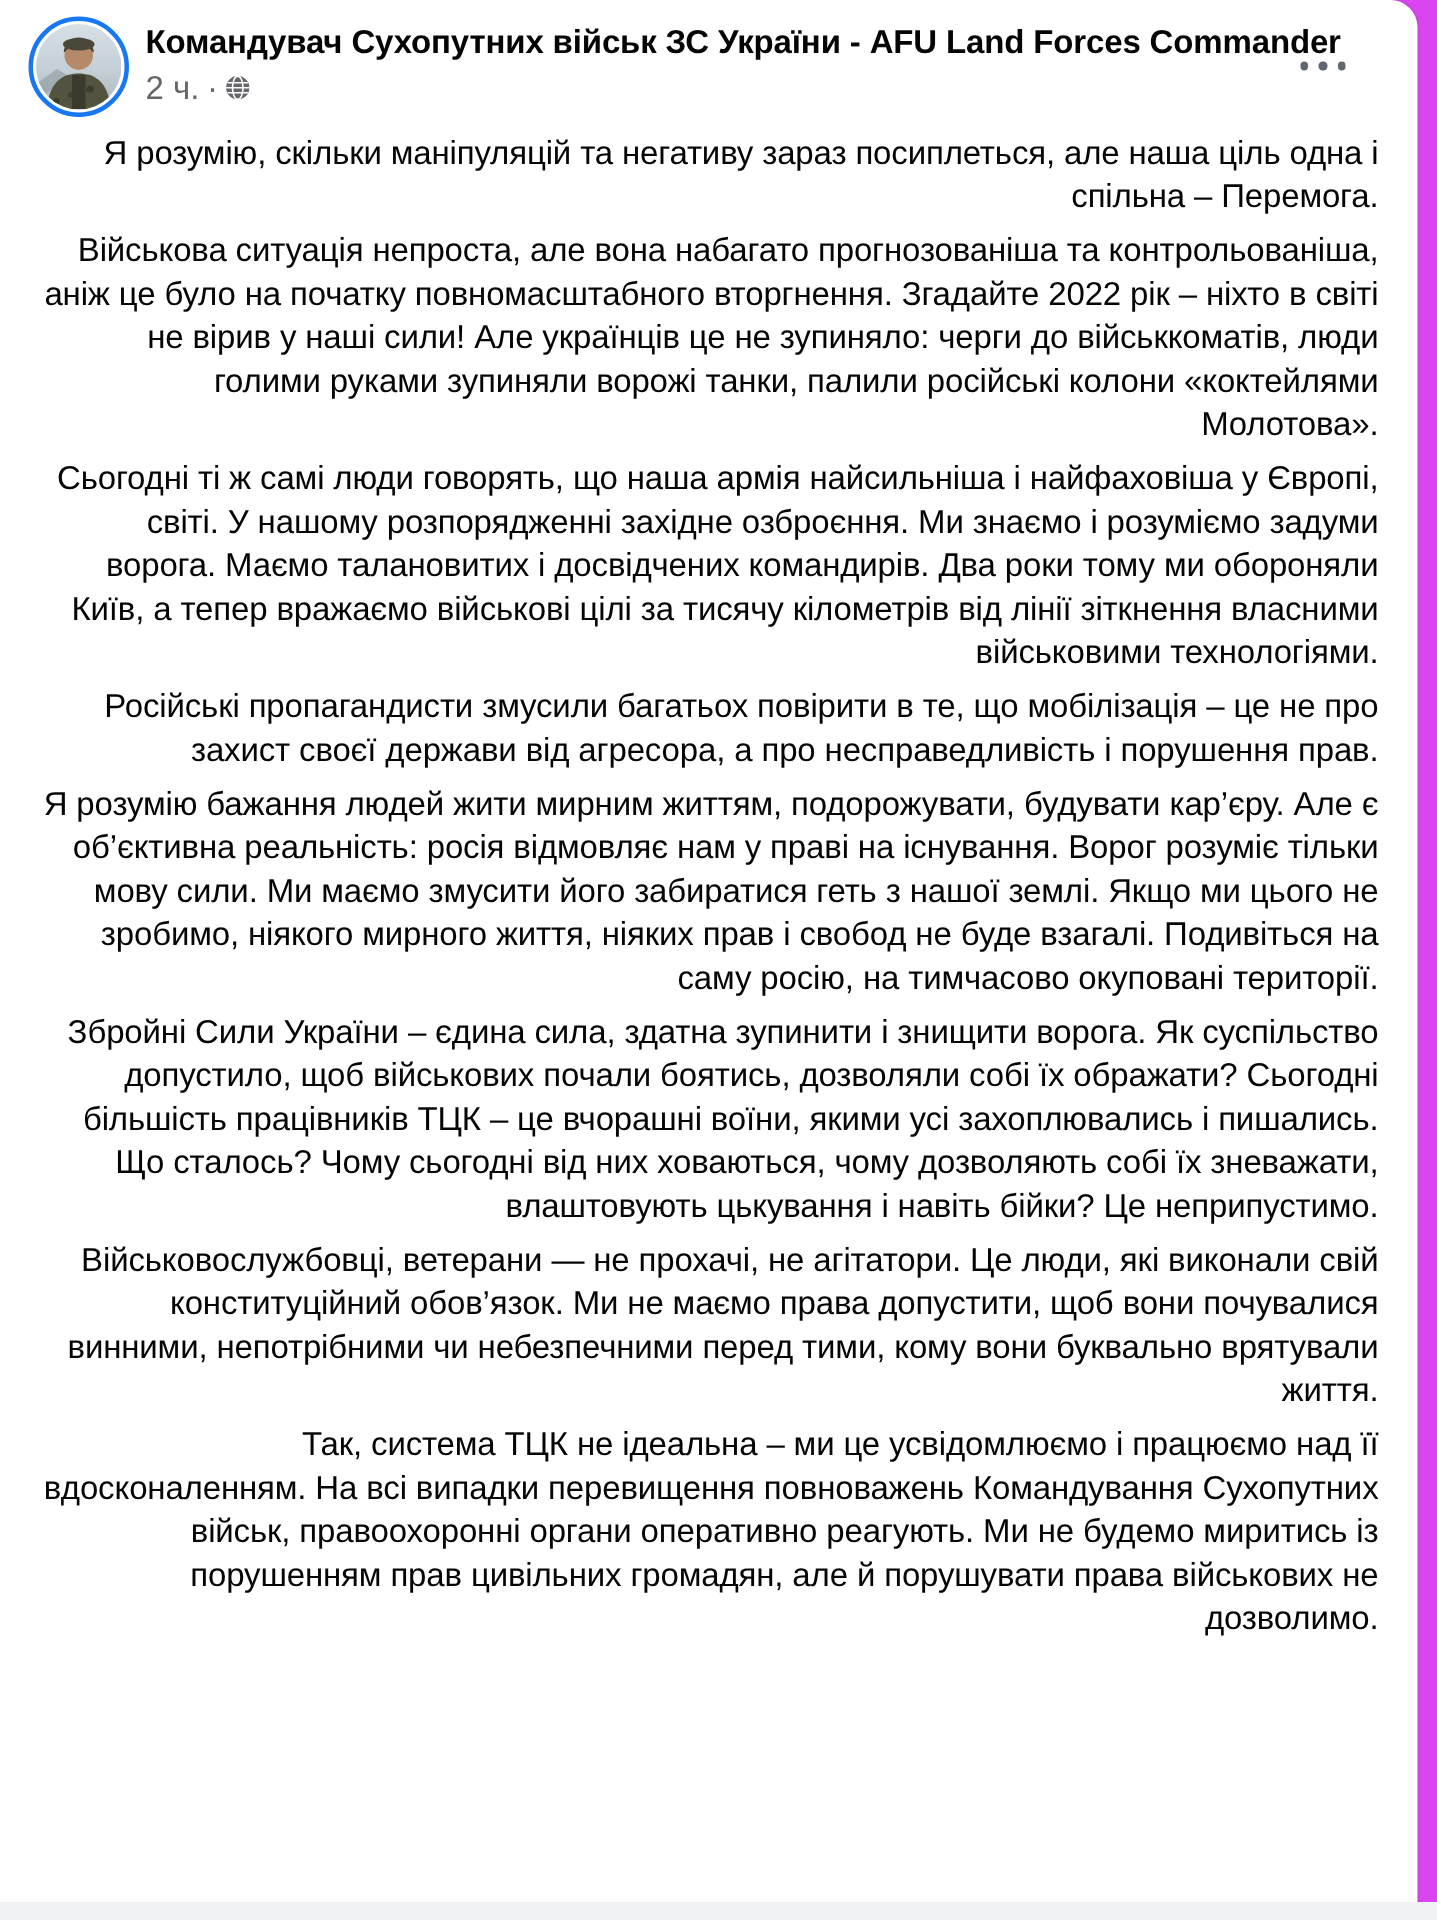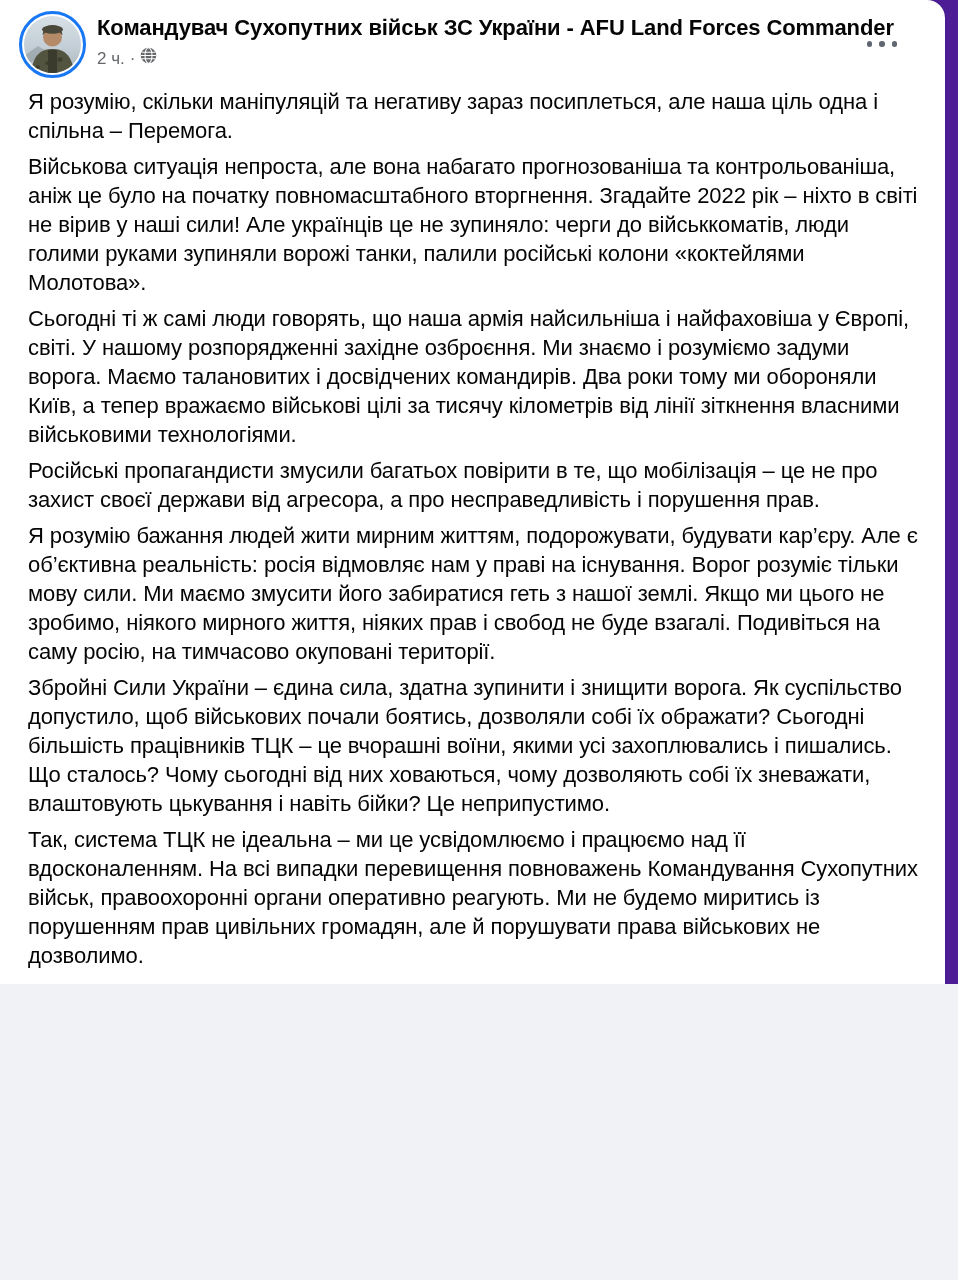--- a/index.html
+++ b/index.html
@@ -4,23 +4,23 @@
 <style>
   * { box-sizing: border-box; margin: 0; padding: 0; }
   html, body { width: 958px; }
   body {
     font-family: "Liberation Sans", "DejaVu Sans", sans-serif;
     background: #f0f2f5;
   }
   .page {
     position: relative;
     width: 958px;
-    height: 984px;
+    height: 1268px;
     overflow: hidden;
-    background: #4c1d95;
+    background: #d946ef;
   }
   .post-card {
     position: absolute;
     left: 0; top: 0;
     width: 945px;
     height: 1280px;
     background: #ffffff;
     border-top-right-radius: 18px;
     box-shadow: 0 0 2px rgba(0,0,0,0.18);
     overflow: hidden;
@@ -56,22 +56,22 @@
     font-weight: 700;
     color: #050505;
     line-height: 1.25;
     letter-spacing: -0.1px;
     cursor: pointer;
     white-space: nowrap;
   }
   .meta-row {
     margin-top: 4px;
     display: flex;
-    align-items: flex-end;
-    font-size: 17px;
+    align-items: flex-start;
+    font-size: 22px;
     color: #65676b;
   }
   .meta-timestamp { cursor: pointer; }
   .meta-sep { margin: 0 5px; }
   .globe-icon { display: inline-block; margin-top: 1px; }
   .more-btn {
     margin-left: auto;
     margin-top: 22px;
     margin-right: 22px;
     border: none;
@@ -87,20 +87,21 @@
     border-radius: 50%;
     background: #606770;
   }
   
   .post-text {
     padding: 9px 26px 0 28px;
     font-size: 22px;
     line-height: 29px;
     color: #050505;
     letter-spacing: -0.1px;
+    text-align: right;
   }
   .post-text p { margin: 0 0 7px 0; }
 </style>
 </head>
 <body>
 
 <div class="page">
   <div class="post-card">
 
     <div class="post-header">
@@ -152,17 +153,18 @@
     </div>
 
     <div class="post-text">
 
     <p>Я розумію, скільки маніпуляцій та негативу зараз посиплеться, але наша ціль одна і спільна – Перемога.</p>
         <p>Військова ситуація непроста, але вона набагато прогнозованіша та контрольованіша, аніж це було на початку повномасштабного вторгнення. Згадайте 2022 рік – ніхто в світі не вірив у наші сили! Але українців це не зупиняло: черги до військкоматів, люди голими руками зупиняли ворожі танки, палили російські колони «коктейлями Молотова».</p>
         <p>Сьогодні ті ж самі люди говорять, що наша армія найсильніша і найфаховіша у Європі, світі. У нашому розпорядженні західне озброєння. Ми знаємо і розуміємо задуми ворога. Маємо талановитих і досвідчених командирів. Два роки тому ми обороняли Київ, а тепер вражаємо військові цілі за тисячу кілометрів від лінії зіткнення власними військовими технологіями.</p>
         <p>Російські пропагандисти змусили багатьох повірити в те, що мобілізація – це не про захист своєї держави від агресора, а про несправедливість і порушення прав.</p>
         <p>Я розумію бажання людей жити мирним життям, подорожувати, будувати кар’єру. Але є об’єктивна реальність: росія відмовляє нам у праві на існування. Ворог розуміє тільки мову сили. Ми маємо змусити його забиратися геть з нашої землі. Якщо ми цього не зробимо, ніякого мирного життя, ніяких прав і свобод не буде взагалі. Подивіться на саму росію, на тимчасово окуповані території.</p>
         <p>Збройні Сили України – єдина сила, здатна зупинити і знищити ворога. Як суспільство допустило, щоб військових почали боятись, дозволяли собі їх ображати? Сьогодні більшість працівників ТЦК – це вчорашні воїни, якими усі захоплювались і пишались. Що сталось? Чому сьогодні від них ховаються, чому дозволяють собі їх зневажати, влаштовують цькування і навіть бійки? Це неприпустимо.</p>
+        <p>Військовослужбовці, ветерани — не прохачі, не агітатори. Це люди, які виконали свій конституційний обов’язок. Ми не маємо права допустити, щоб вони почувалися винними, непотрібними чи небезпечними перед тими, кому вони буквально врятували життя.</p>
         <p>Так, система ТЦК не ідеальна – ми це усвідомлюємо і працюємо над її вдосконаленням. На всі випадки перевищення повноважень Командування Сухопутних військ, правоохоронні органи оперативно реагують. Ми не будемо миритись із порушенням прав цивільних громадян, але й порушувати права військових не дозволимо.</p>
       </div>
 
   </div>
 </div>
 
 </body></html>

